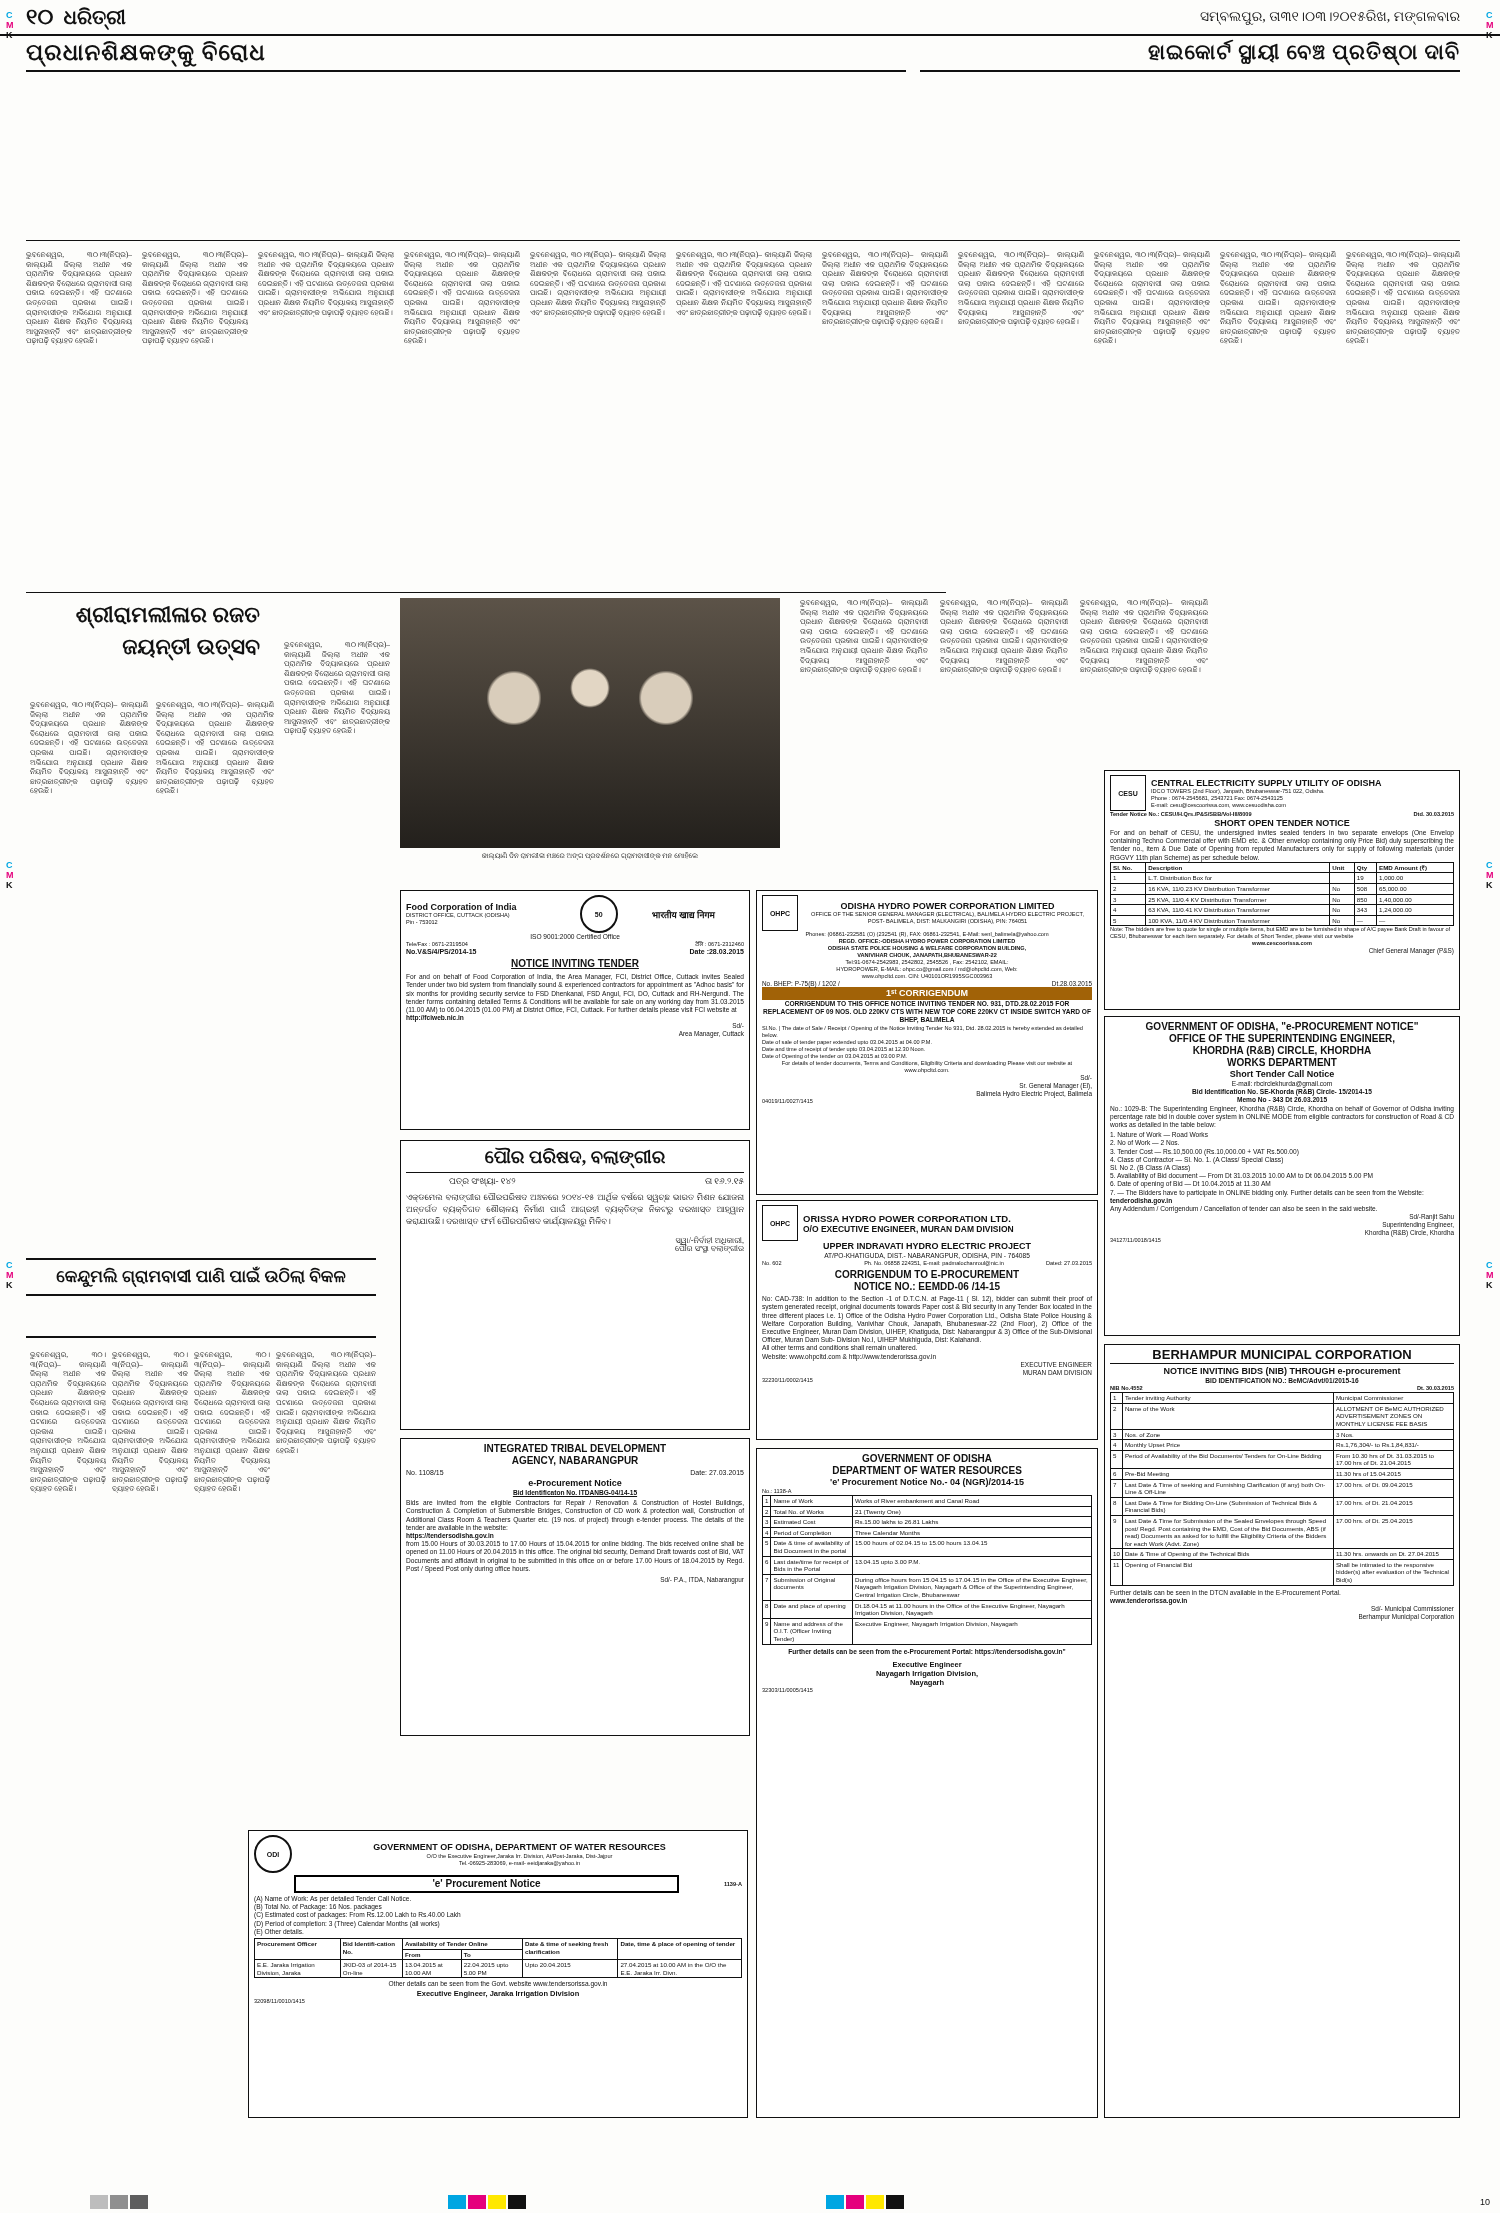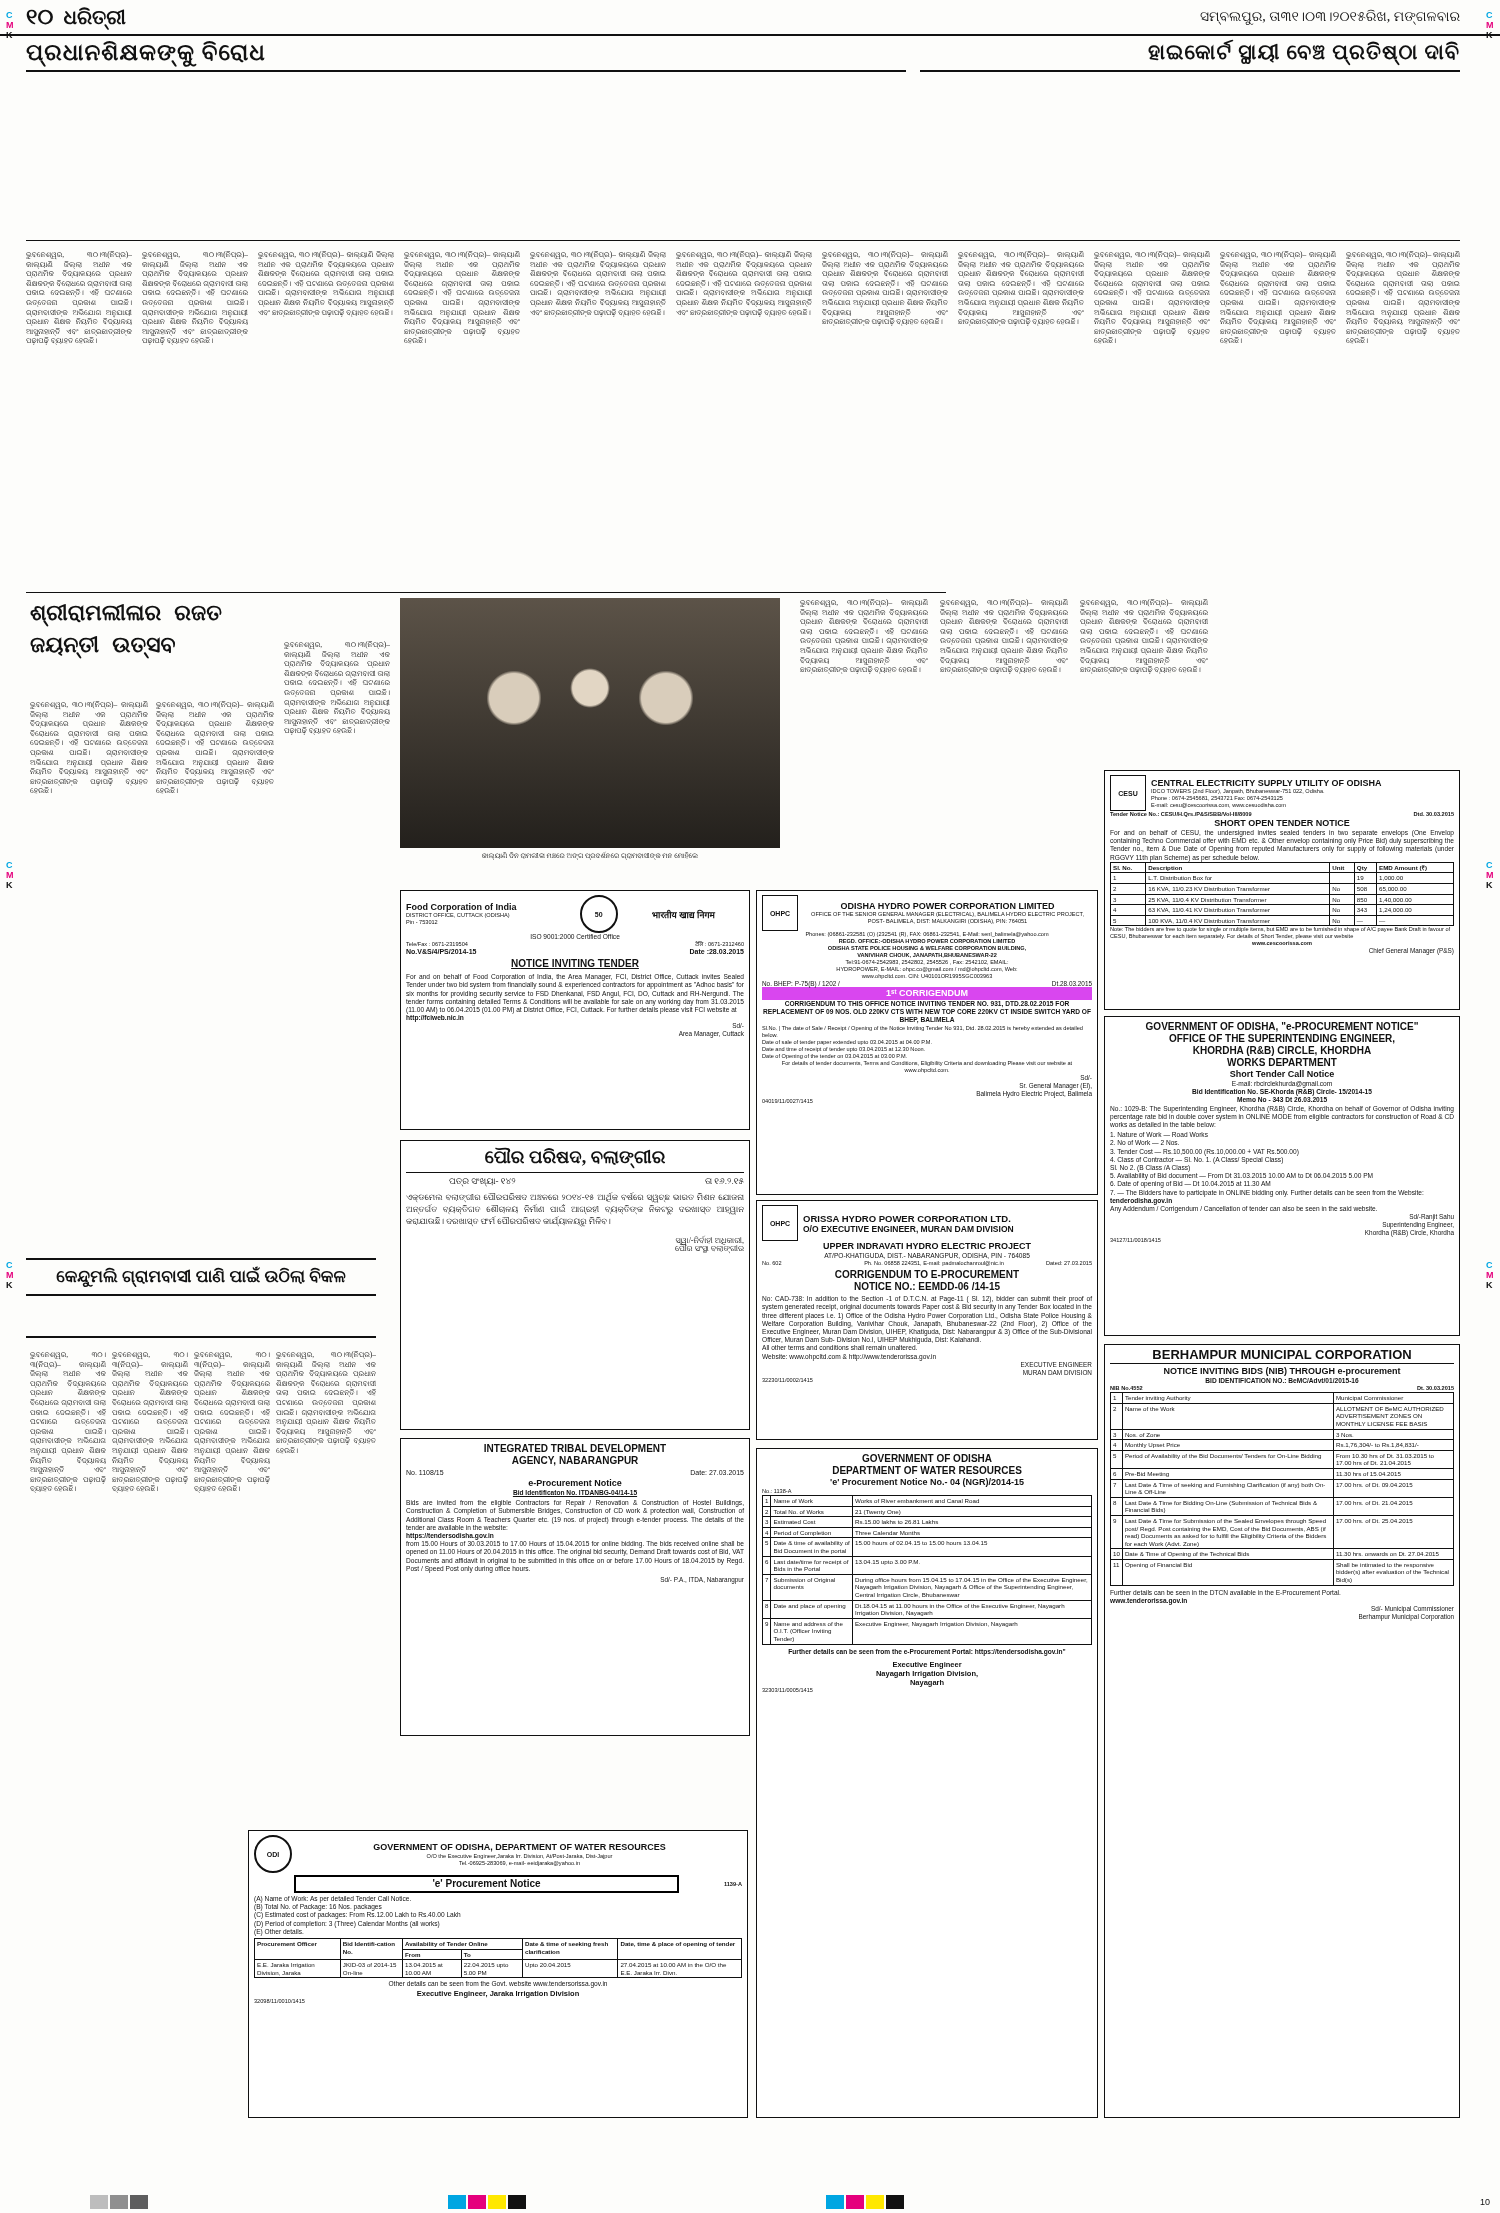--- a/index.html
+++ b/index.html
@@ -31,21 +31,21 @@
   .col{position:absolute;font-size:7.4px;line-height:9.6px;text-align:justify;color:#1b1b1b;font-family:"Liberation Serif",serif;overflow:hidden;}
 
   .photo{position:absolute;background:#2a2a2a;overflow:hidden;}
   .photo .inner{position:absolute;inset:0;background:
      radial-gradient(circle at 30% 40%, #d9cdbb 0 8%, transparent 9%),
      radial-gradient(circle at 50% 36%, #e2d6c4 0 7%, transparent 8%),
      radial-gradient(circle at 70% 40%, #d9cdbb 0 8%, transparent 9%),
      linear-gradient(#5c5348,#23201c);}
   .photo-cap{position:absolute;font-size:7px;text-align:center;width:100%;color:#111;font-family:"Liberation Serif",serif;}
 
-  .sec-title{position:absolute;font-family:Liberation Mono, monospace;font-weight:bold;text-align:left;}
+  .sec-title{position:absolute;font-family:Liberation Serif, serif;font-weight:bold;text-align:right;}
 
   
   .ad{position:absolute;border:1px solid #111;background:#fff;box-sizing:border-box;padding:4px 5px;overflow:hidden;}
   .ad .hd{font-weight:bold;text-align:center;font-size:10px;line-height:12px;}
   .ad .hd2{font-weight:bold;text-align:center;font-size:9px;line-height:11px;}
   .ad .t{font-size:6.6px;line-height:8.2px;text-align:justify;}
   .ad .tc{font-size:6.6px;line-height:8.2px;text-align:center;}
   .ad .b{font-weight:bold;}
   .ad .u{text-decoration:underline;}
   .ad .center{text-align:center;}
@@ -199,21 +199,21 @@
     <div class="tiny center b" style="white-space:pre-line">REGD. OFFICE:-ODISHA HYDRO POWER CORPORATION LIMITED
 ODISHA STATE POLICE HOUSING &amp; WELFARE CORPORATION BUILDING,
 VANIVIHAR CHOUK, JANAPATH,BHUBANESWAR-22</div>
     <div class="tiny center" style="white-space:pre-line">Tel:91-0674-2542983, 2542802, 2545526 , Fax: 2542102, EMAIL:
 HYDROPOWER, E-MAIL: ohpc.co@gmail.com / md@ohpcltd.com, Web:
 www.ohpcltd.com. CIN: U40101OR1995SGC003963</div>
     <div class="row" style="font-size:6.4px;">
       <div class="grow">No. BHEP: P-75(B) / 1202 /</div>
       <div>Dt.28.03.2015</div>
     </div>
-    <div class="hd2" style="background:#d946ef;color:#fff;padding:1px">1ˢᵗ CORRIGENDUM</div>
+    <div class="hd2" style="background:#a16207;color:#fff;padding:1px">1ˢᵗ CORRIGENDUM</div>
     <div class="tc b">CORRIGENDUM TO THIS OFFICE NOTICE INVITING TENDER NO. 931, DTD.28.02.2015 FOR REPLACEMENT OF 09 NOS. OLD 220KV CTS WITH NEW TOP CORE 220KV CT INSIDE SWITCH YARD OF BHEP, BALIMELA</div>
     <div class="tiny">Sl.No. | The date of Sale / Receipt / Opening of the Notice Inviting Tender No 931, Dtd. 28.02.2015 is hereby extended as detailed below.</div>
     <div class="tiny" style="white-space:pre-line">Date of sale of tender paper extended upto 03.04.2015 at 04.00 P.M.
 Date and time of receipt of tender upto 03.04.2015 at 12.30 Noon.
 Date of Opening of the tender on 03.04.2015 at 03.00 P.M.</div>
     <div class="tiny center">For details of tender documents, Terms and Conditions, Eligibility Criteria and downloading Please visit our website at www.ohpcltd.com.</div>
     <div class="sig">Sd/-</div>
     <div class="sig">Sr. General Manager (El),</div>
     <div class="sig">Balimela Hydro Electric Project, Balimela</div>
     <div class="tiny">04019/11/0027/1415</div>

